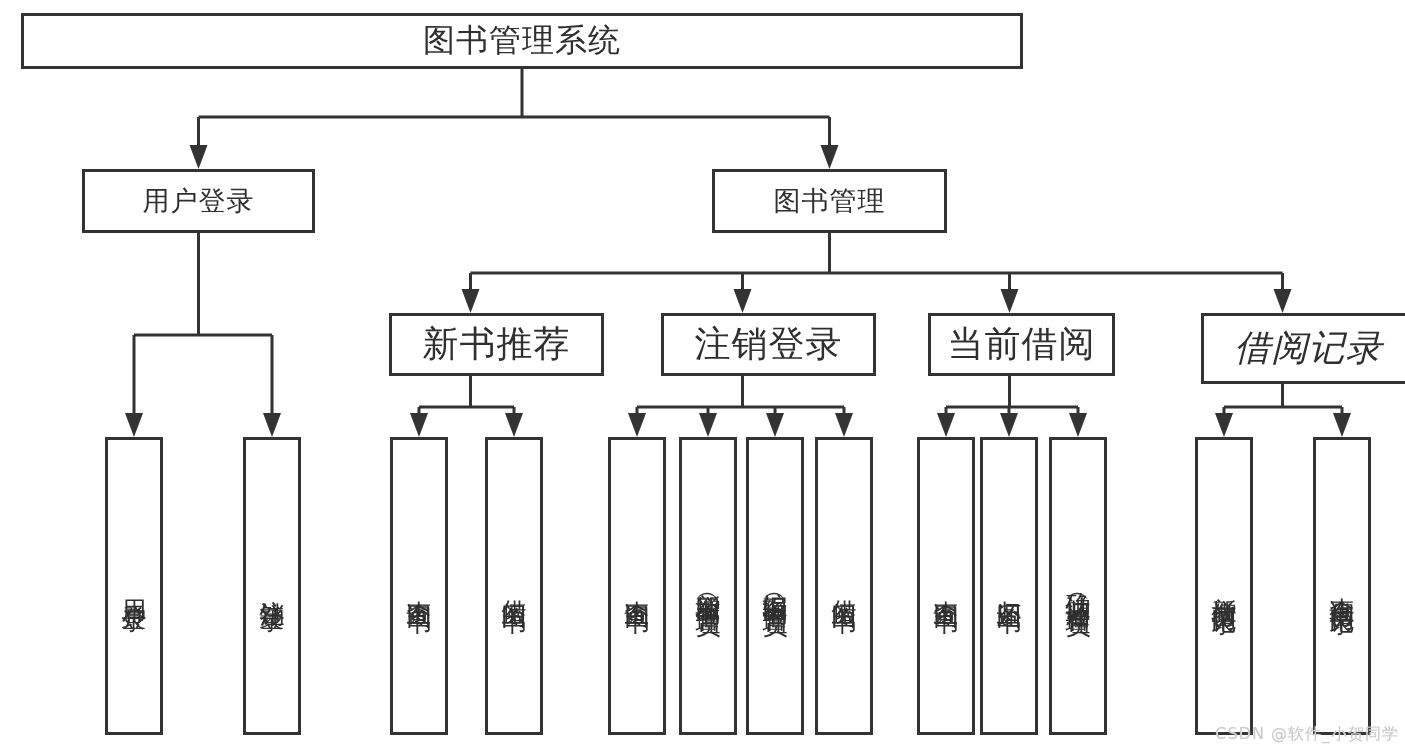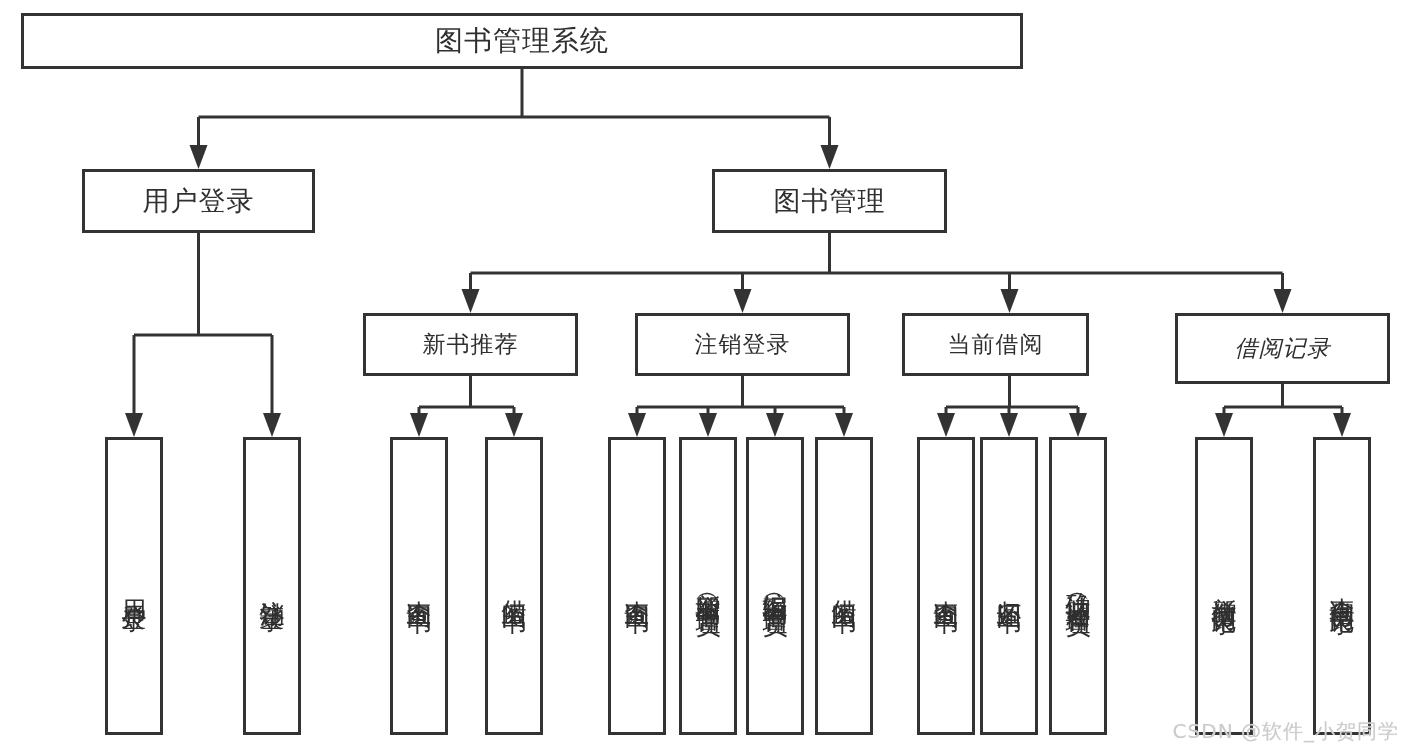--- a/index.html
+++ b/index.html
@@ -26,36 +26,36 @@
     box-sizing: border-box;
     border: 3px solid #333333;
     background: #ffffff;
     display: flex;
     align-items: center;
     justify-content: center;
     color: #2f2f2f;
     z-index: 2;
     letter-spacing: 1px;
   }
-  .node-root   { font-size: 28px; }
+  .node-root   { font-size: 32px; }
   .node-l2     { font-size: 27px; }
-  .node-l3     { font-size: 23px; }
+  .node-l3     { font-size: 36px; margin-left: 26px; }
   .node-leaf   { font-size: 25px; }
   .vtext {
     writing-mode: vertical-rl;
     text-orientation: mixed;
     letter-spacing: 3px;
     line-height: 1;
     white-space: nowrap;
   }
   .watermark {
     position: absolute;
     right: 6px;
     bottom: 2px;
-    font-size: 20px;
+    font-size: 16px;
     color: #cbcbcb;
     letter-spacing: 1px;
     z-index: 5;
     text-shadow: 0 0 1px #e6e6e6;
   }
 </style>
 </head>
 <body>
 
 <div class="stage">

